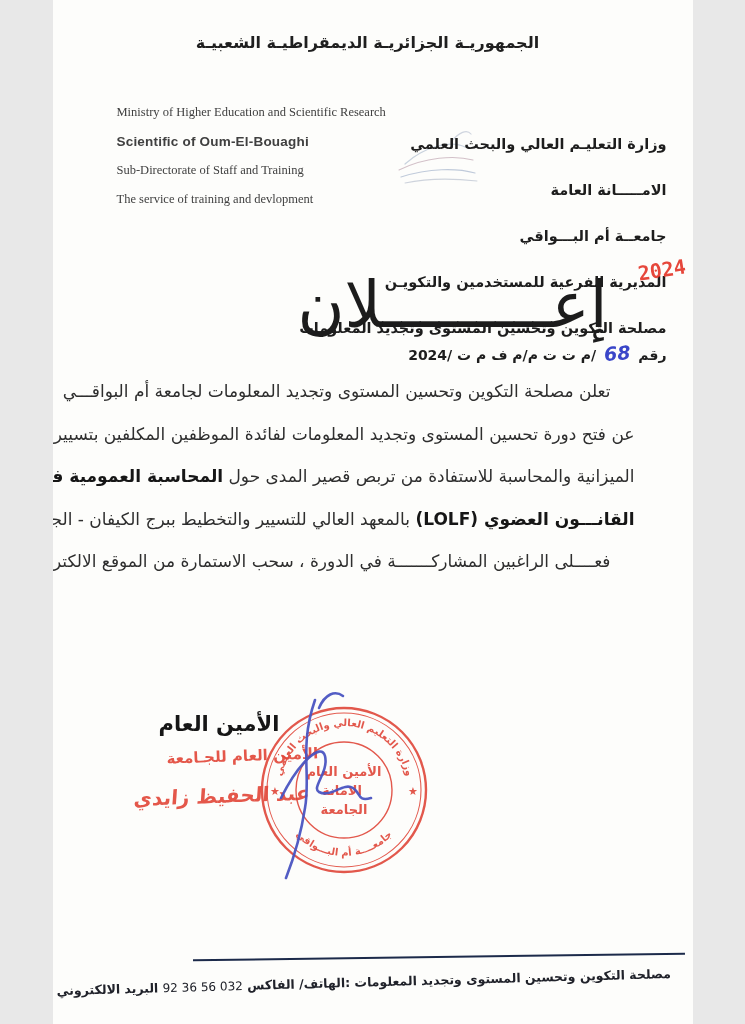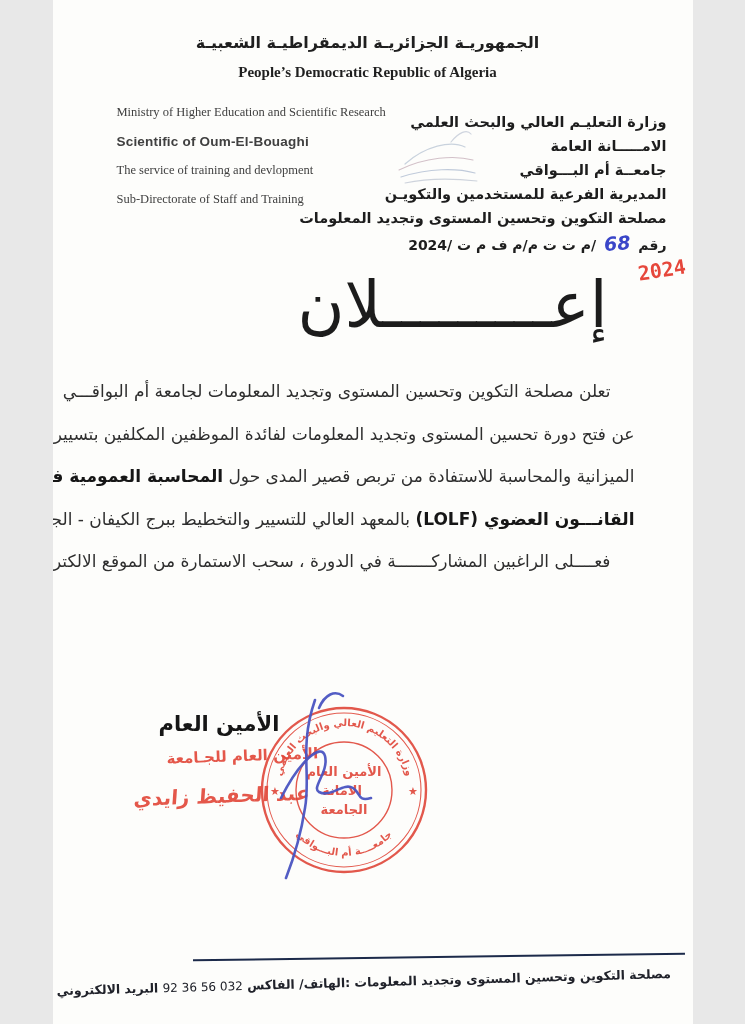--- a/index.html
+++ b/index.html
@@ -34,21 +34,21 @@
   .org-left .ln.bold-sans{
     font-family:"Liberation Sans",sans-serif;
     font-size:13.5px;font-weight:bold;letter-spacing:.2px;
   }
   
   .org-right{
     position:absolute;right:26px;top:110px;width:330px;
     direction:rtl;text-align:right;
     font-size:14.5px;font-weight:bold;color:#1d1d1d;
   }
-  .org-right .ln{line-height:24px;white-space:nowrap;}
+  .org-right .ln{line-height:24px;white-space:nowrap;margin-top:22px;}
   .ref-line{line-height:26px;white-space:nowrap;font-size:14px;}
   .ref-num{
     color:#3a46c8;font-style:italic;font-weight:bold;
     font-size:19px;display:inline-block;transform:rotate(-4deg);
     padding:0 3px;
   }
   
   .watermark{position:absolute;left:340px;top:126px;opacity:.55;}
   
   .date-stamp{
@@ -102,27 +102,26 @@
     font-family:"Liberation Serif",serif;font-weight:normal;font-size:12.5px;
   }
   .footer-text .phone{font-family:"DejaVu Sans",sans-serif;font-weight:normal;font-size:12px;}
 </style>
 </head>
 <body>
 
 <div class="page">
 
   <div class="hdr-ar">الجمهوريـة الجزائريـة الديمقراطيـة الشعبيـة</div>
-  <div class="hdr-en">People’s Democratic Republic of Algeria</div>
 
   <div class="org-left">
     <div class="ln">Ministry of Higher Education and Scientific Research</div>
     <div class="ln bold-sans">Scientific of Oum-El-Bouaghi</div>
+    <div class="ln">Sub-Directorate of Staff and Training</div>
     <div class="ln">The service of training and  devlopment</div>
-    <div class="ln">Sub-Directorate of Staff and Training</div>
   </div>
 
   <div class="watermark">
     <svg width="104" height="74" viewBox="0 0 104 74">
       <g fill="none" stroke-linecap="round">
         <path d="M58,16 C66,6 74,3 78,8" stroke="#aab4c8" stroke-width="1.2"></path>
         <path d="M12,38 C32,20 58,14 72,21" stroke="#9fb0c6" stroke-width="1.2"></path>
         <path d="M6,44 C32,31 62,29 80,34" stroke="#b08f9f" stroke-width="1.1"></path>
         <path d="M8,51 C36,42 64,42 82,47" stroke="#8fa2c0" stroke-width="1.2"></path>
         <path d="M12,57 C40,51 66,53 84,55" stroke="#a8b2c4" stroke-width="1.1"></path>

